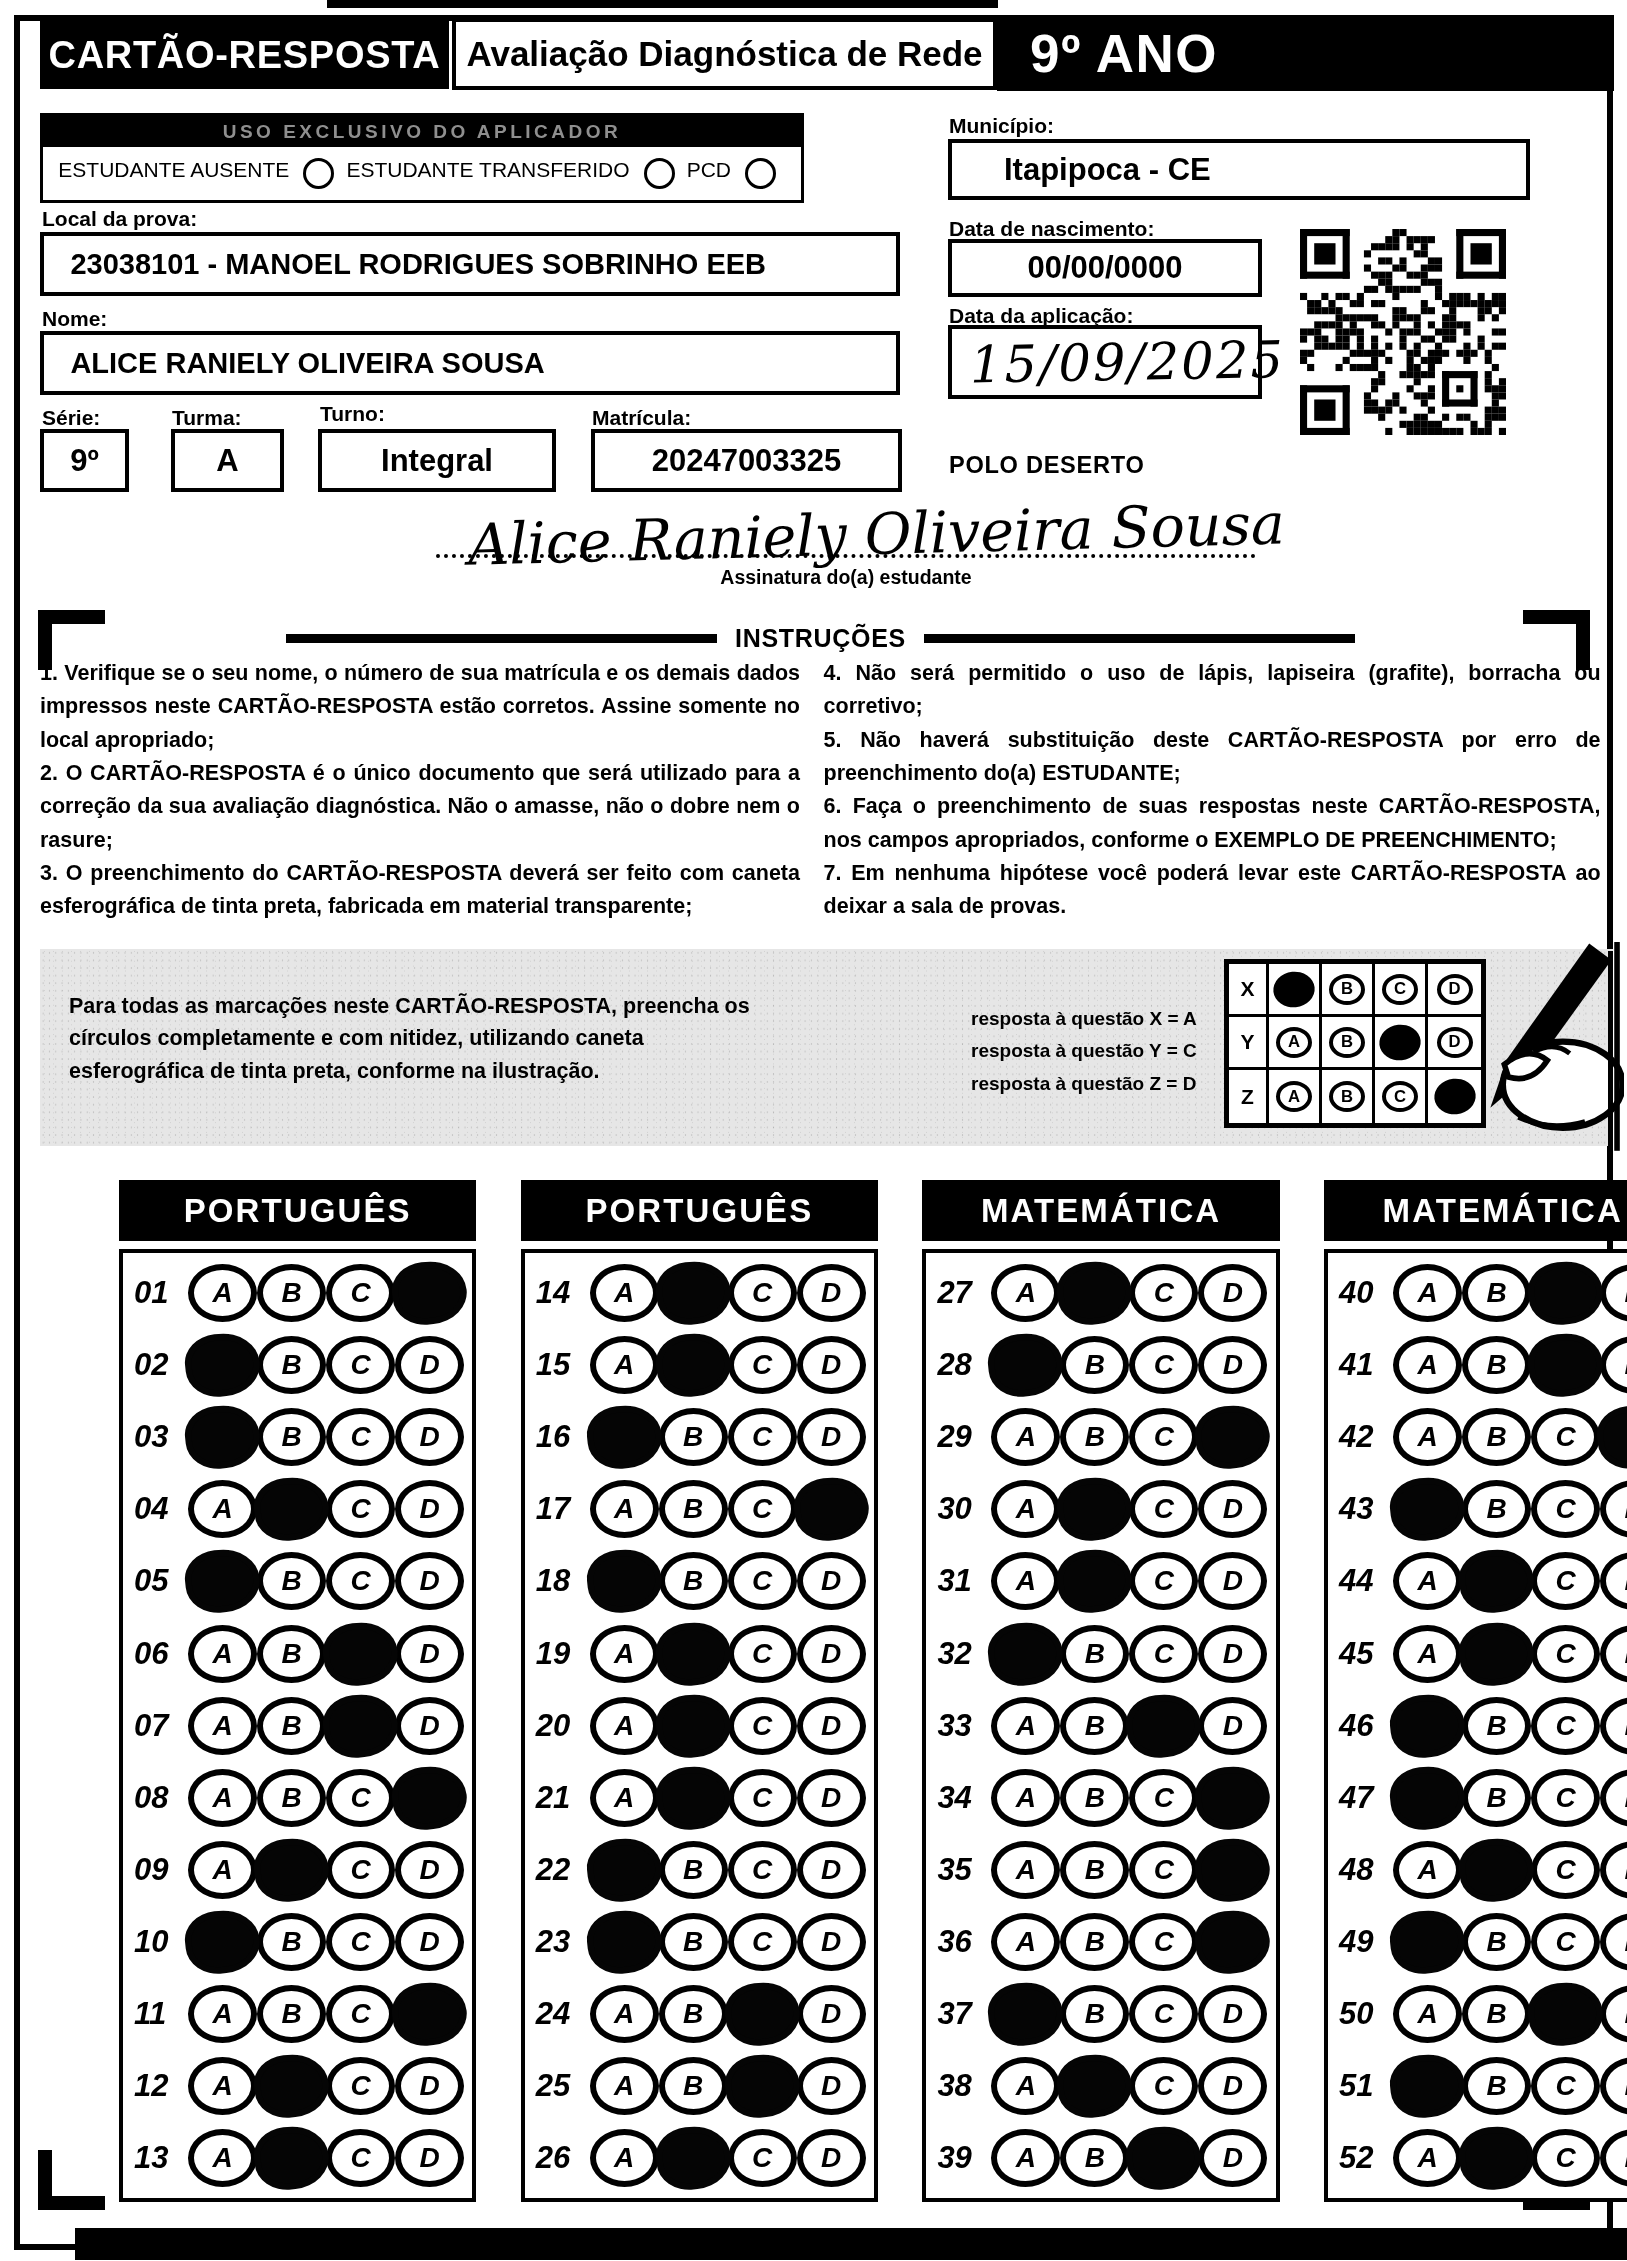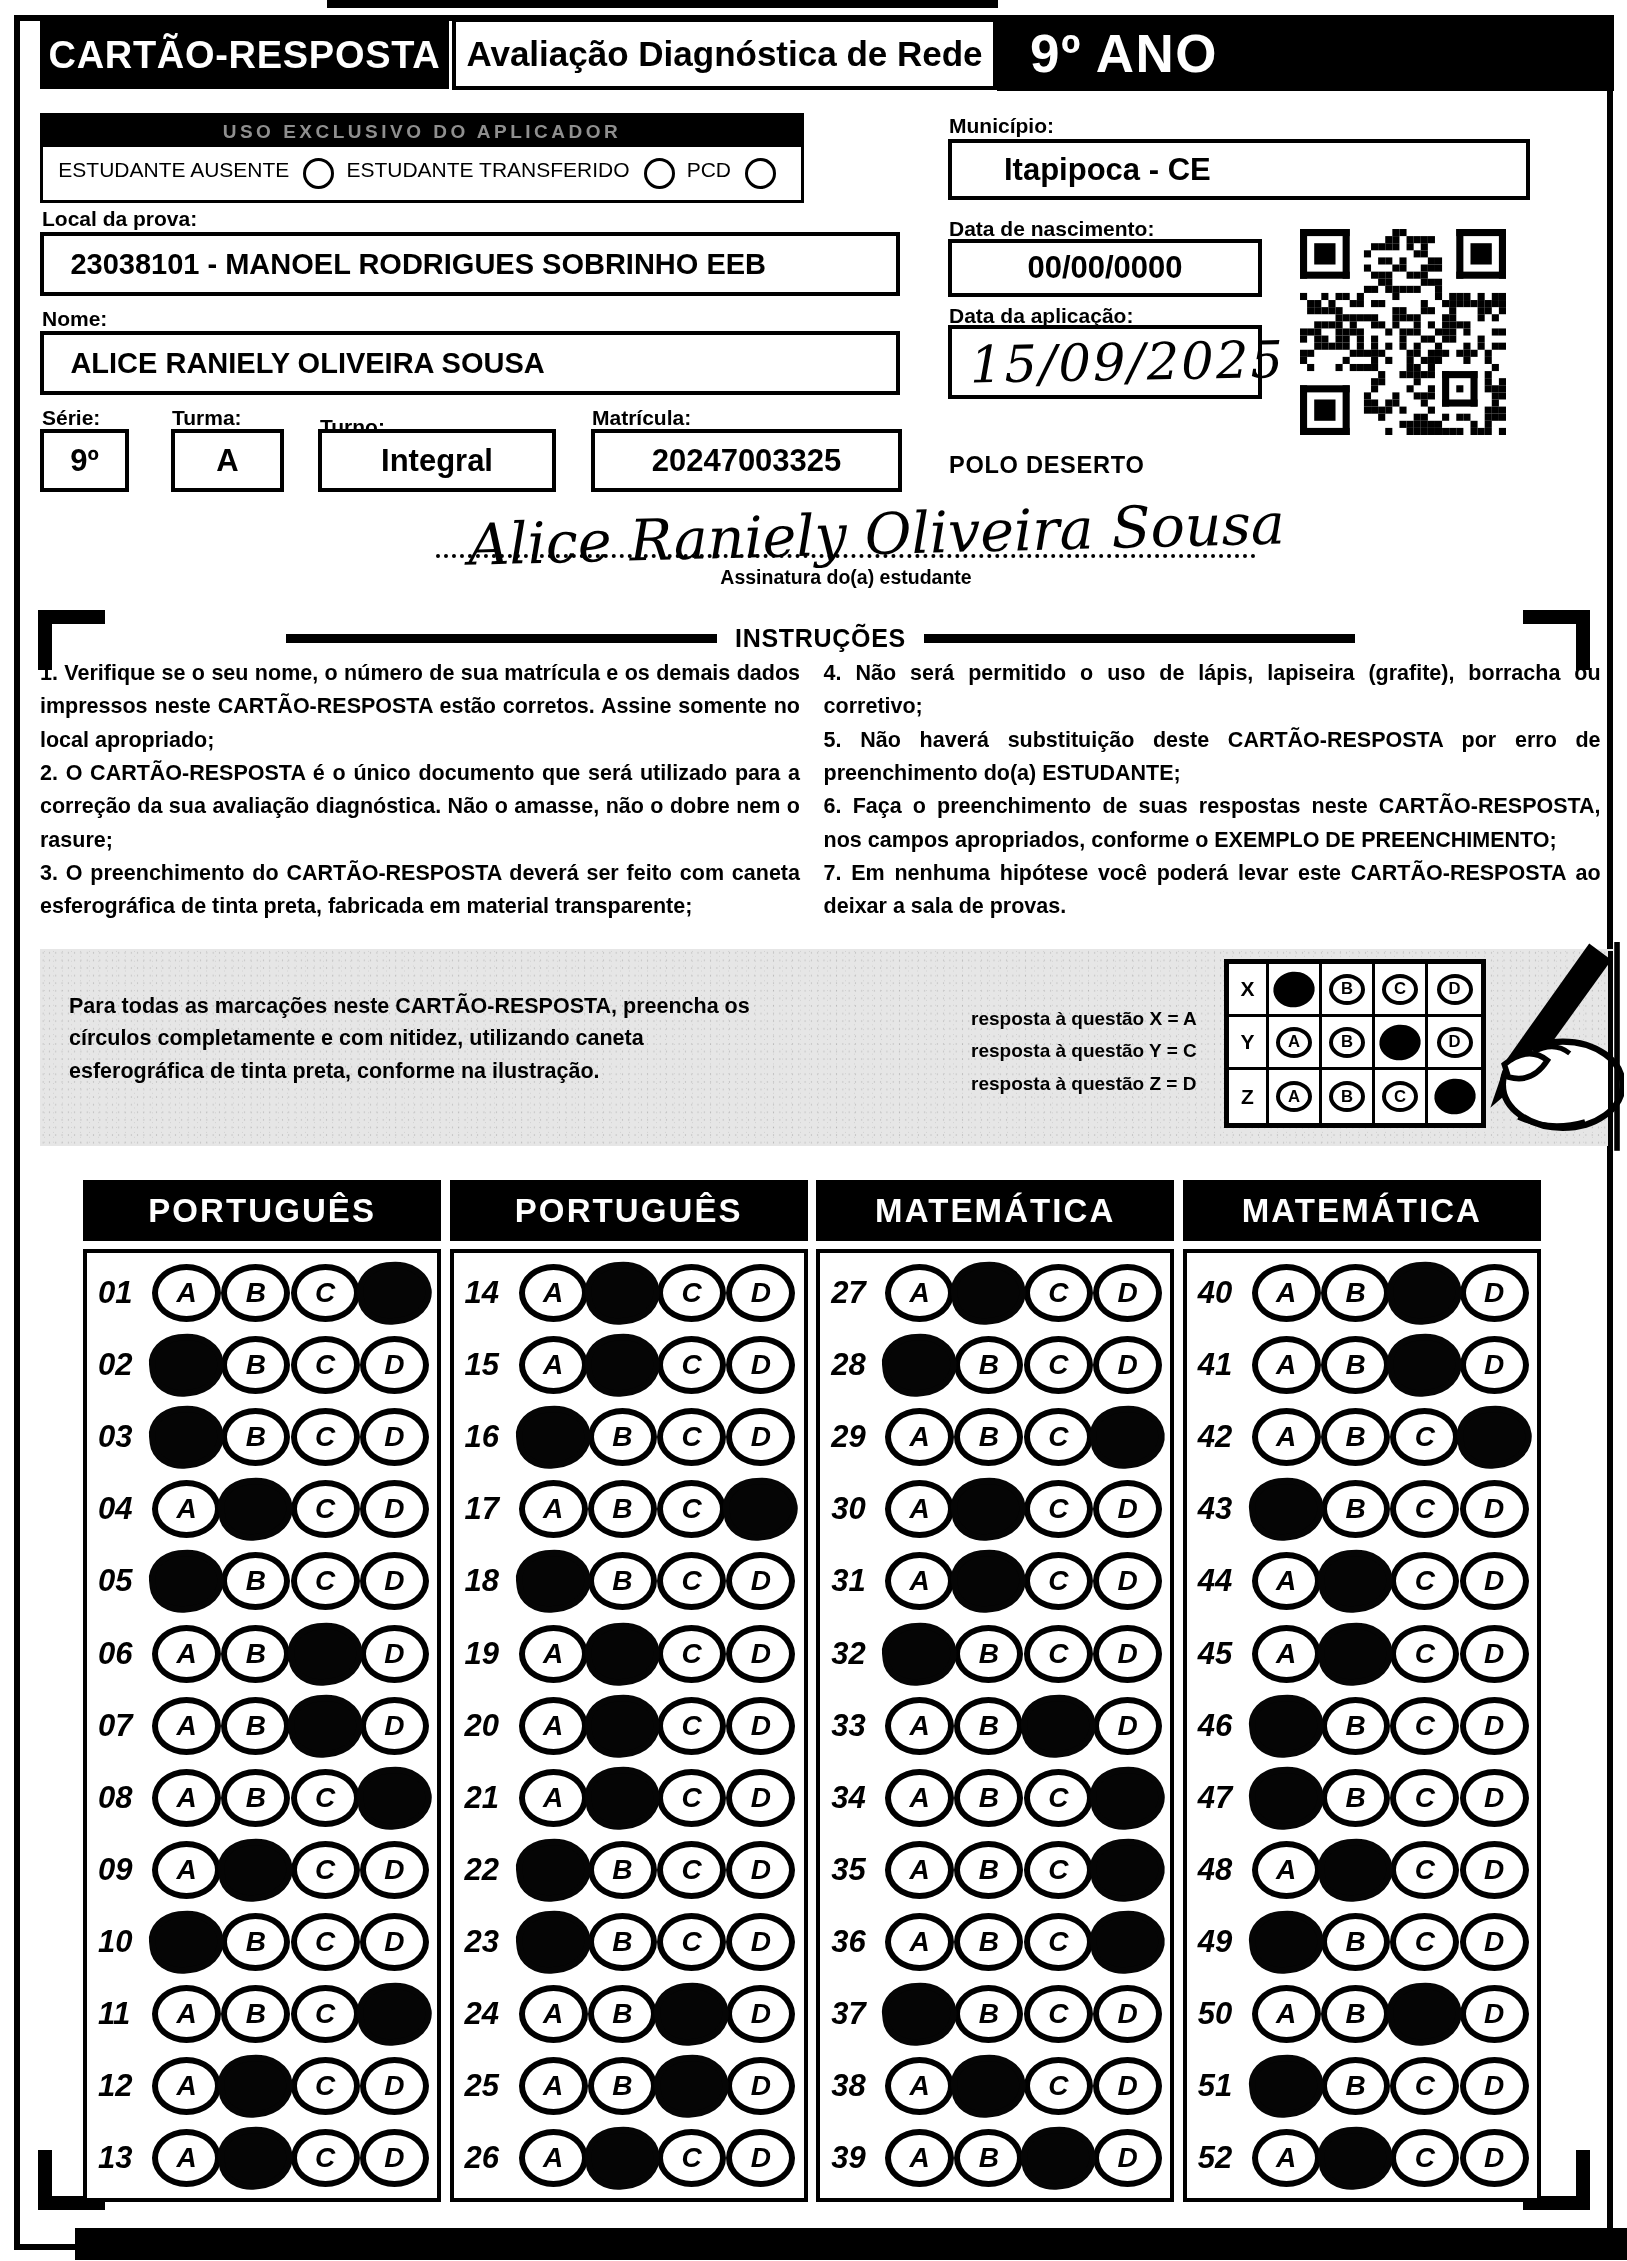--- a/index.html
+++ b/index.html
@@ -73,21 +73,21 @@
   .ex-row:last-child .ex-cell { border-bottom:none; }
   .ex-label { width:40px; font-weight:bold; font-size:21px; }
   .bubble-sm { width:36px; height:31px; border:4.2px solid #000; border-radius:50%;
                display:flex; align-items:center; justify-content:center; font-size:16.7px; font-weight:bold; }
   .bubble-sm.filled { background:#000; border-color:#000; transform:scale(1.15) rotate(-6deg); }
   .hand-ill { left:1450px; top:942px; width:174px; height:208px; }
   .ex-vline { left:1608px; top:951px; width:4.9px; height:196px; background:#000; }
 
   
   .answers { left:83px; top:1180px; width:1458px; height:1022px; display:flex; gap:8.3px; }
-  .ans-col { flex:1; display:flex; flex-direction:column; }
+  .ans-col { flex:1; display:flex; flex-direction:column;margin-left:36px; }
   .ans-head { height:61px; background:#000; color:#fff; font-weight:bold; font-size:33px; letter-spacing:2.1px;
               display:flex; align-items:center; justify-content:center; }
   .ans-body { border:4.2px solid #000; margin-top:8.3px; flex:1; display:flex; flex-direction:column;
               justify-content:space-between; padding:11px 5.6px 11px 11px; background:#fff;font-style:italic; }
   .qrow { display:flex; align-items:center; }
   .qnum { width:54px; font-size:31px; font-weight:bold; }
   .opts { flex:1; display:flex; justify-content:space-between; align-items:center; padding-right:2.8px; }
   .bubble { width:69px; height:58px; border:6.3px solid #000; border-radius:50%;
             display:flex; align-items:center; justify-content:center; font-size:28px; font-weight:bold; background:#fff; }
   .bubble.filled { background:#050505; border-color:#050505; border-radius:46% 54% 52% 48%; transform:rotate(-6deg) scale(1.08); }
@@ -127,21 +127,21 @@
 
   <div class="abs flabel" style="left:42px;top:307px;">Nome:</div>
   <div class="abs fbox" style="left:40px;top:331px;width:860px;height:64px;padding-left:26.4px;font-size:29px;">ALICE RANIELY OLIVEIRA SOUSA</div>
 
   <div class="abs flabel" style="left:42px;top:406px;">Série:</div>
   <div class="abs fbox center" style="left:40px;top:429px;width:89px;height:63px;font-size:31px;">9º</div>
 
   <div class="abs flabel" style="left:172px;top:406px;">Turma:</div>
   <div class="abs fbox center" style="left:171px;top:429px;width:113px;height:63px;font-size:31px;">A</div>
 
-  <div class="abs flabel" style="left:320px;top:415px;">Turno:</div>
+  <div class="abs flabel" style="left:320px;top:402px;">Turno:</div>
   <div class="abs fbox center" style="left:318px;top:429px;width:238px;height:63px;font-size:31px;">Integral</div>
 
   <div class="abs flabel" style="left:592px;top:406px;">Matrícula:</div>
   <div class="abs fbox center" style="left:591px;top:429px;width:311px;height:63px;font-size:31px;">20247003325</div>
 
   <div class="abs flabel" style="left:949px;top:114px;">Município:</div>
   <div class="abs fbox" style="left:948px;top:139px;width:582px;height:61px;padding-left:52px;font-size:31px;">Itapipoca - CE</div>
 
   <div class="abs flabel" style="left:949px;top:217px;">Data de nascimento:</div>
   <div class="abs fbox center" style="left:948px;top:239px;width:314px;height:58px;font-size:31px;">00/00/0000</div>

